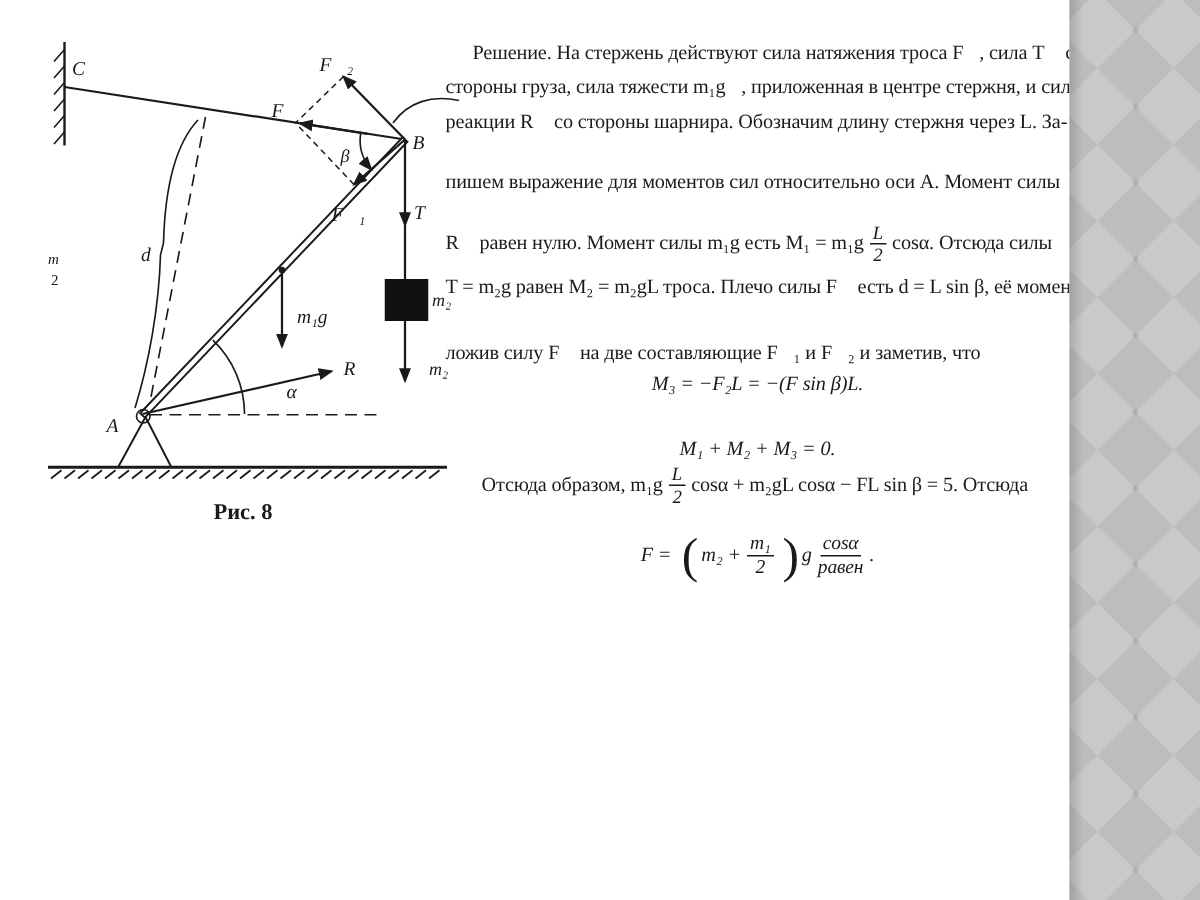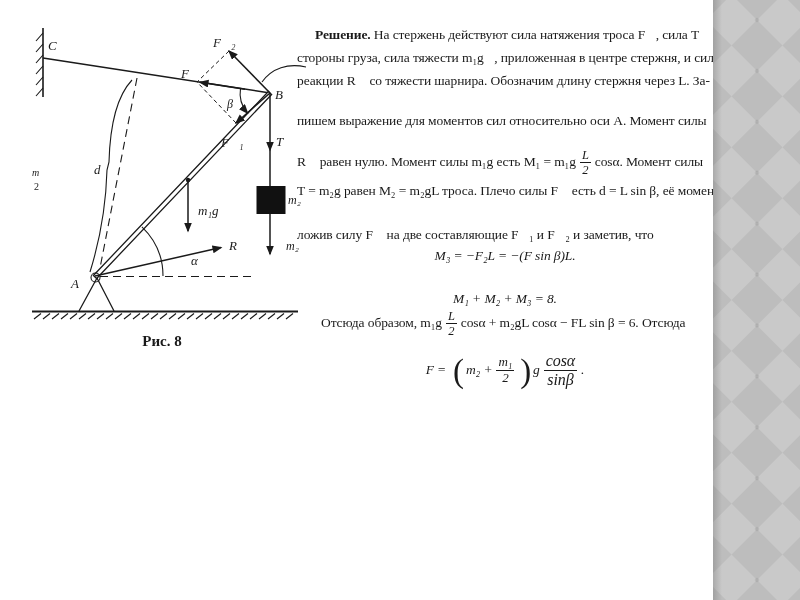--- a/index.html
+++ b/index.html
@@ -18,21 +18,21 @@
   .strip .edge{position:absolute;left:0;top:0;bottom:0;width:9px;
       background:linear-gradient(to right, rgba(60,60,60,0.22), rgba(60,60,60,0));}
   
   .page{position:absolute;left:0;top:0;width:713px;height:600px;background:#fff;}
   .fig{position:absolute;left:0;top:0;}
   .fig text{fill:#1a1a1a;font-family:"Liberation Serif", serif;}
   .fig .it{font-style:italic;}
   
   .tline{position:absolute;left:297px;width:416px;font-size:13.5px;line-height:16px;
          white-space:nowrap;letter-spacing:-0.1px;}
-  .tline b{font-weight:bold;}
+  .tline b{font-weight:normal;}
   .center{text-align:center;padding-right:34px;}
   .ind18{text-indent:18px;}
   .ind22{text-indent:22px;}
   .fline{display:flex;align-items:center;white-space:nowrap;}
   .frac{display:inline-flex;flex-direction:column;align-items:center;
         font-size:12.5px;line-height:1.12;margin:0 4px;font-style:italic;}
   .frac .n{border-bottom:1px solid #1a1a1a;padding:0 2px;}
   .it{font-style:italic;}
   .bigparen{font-size:33px;line-height:0;font-weight:300;margin:0 2px;position:relative;top:1px;font-style:normal;}
   .gap{display:inline-block;width:5px;}
@@ -110,60 +110,60 @@
       </g>
 
       <text x="32" y="176" font-size="10" class="it">т</text>
       <text x="34" y="190" font-size="10">2</text>
 
       <text x="162" y="346" font-size="15" font-weight="bold" text-anchor="middle">Рис. 8</text>
     </svg>
 
     <div class="tline ind18" style="top:27px"><b>Решение.</b><span> На стержень действуют сила натяжения троса F⃗,  сила T⃗  со</span></div>
     <div class="tline" style="top:50px">стороны груза, сила тяжести m₁g⃗,  приложенная в центре стержня, и сила</div>
-    <div class="tline" style="top:73px">реакции R⃗  со тяжести шарнира. Обозначим длину стержня через L.  За-</div>
+    <div class="tline" style="top:73px">реакции R⃗  со стороны шарнира. Обозначим длину стержня через L.  За-</div>
     <div class="tline" style="top:113px">пишем выражение для моментов сил относительно оси A.  Момент силы</div>
 
     <div class="tline fline" style="top:144px;height:36px">
       <span>R⃗  равен нулю. Момент силы m₁g  есть  M₁ = m₁g</span>
       <span class="frac">
           <span class="n">L</span>
           <span>2</span>
         </span>
-      <span>cosα.  Момент силы</span>
+      <span>cosα.  Отсюда силы</span>
     </div>
 
     <div class="tline" style="top:183px">T = m₂g  равен  M₂ = m₂gL троса.  Плечо силы F⃗  есть  d = L sin β,  её момент</div>
     <div class="tline center it" style="top:248px">M₃ = −F₂L = −(F sin β)L.</div>
     <div class="tline" style="top:227px">ложив силу F⃗  на две составляющие F⃗₁  и  F⃗₂  и заметив, что</div>
-    <div class="tline center it" style="top:291px">M₁ + M₂ + M₃ = 8.</div>
+    <div class="tline center it" style="top:291px">M₁ + M₂ + M₃ = 0.</div>
 
     <div class="tline fline" style="top:305px;height:36px;padding-left:24px">
       <span>Отсюда образом,  m₁g</span>
       <span class="frac">
           <span class="n">L</span>
           <span>2</span>
         </span>
-      <span>cosα + m₂gL cosα − FL sin β = 6.  Отсюда</span>
+      <span>cosα + m₂gL cosα − FL sin β = 5.  Отсюда</span>
     </div>
 
     <div class="tline fline it" style="top:347px;height:46px;justify-content:center;padding-right:34px">
       <span>F =</span>
       <span class="gap"></span>
       <span class="bigparen">(</span>
       <span>m₂ +</span>
       <span class="frac" style="font-size:13px">
           <span class="n">m₁</span>
           <span>2</span>
         </span>
       <span class="bigparen">)</span>
       <span>g</span>
-      <span class="frac" style="font-size:16px">
+      <span class="frac" style="font-size:13px">
           <span class="n">cosα</span>
-          <span>sinβ</span>
+          <span>равен</span>
         </span>
       <span>.</span>
     </div>
 
   </div>
 
   <div class="strip">
     <div class="rot"></div>
     <div class="edge"></div>
   </div>

